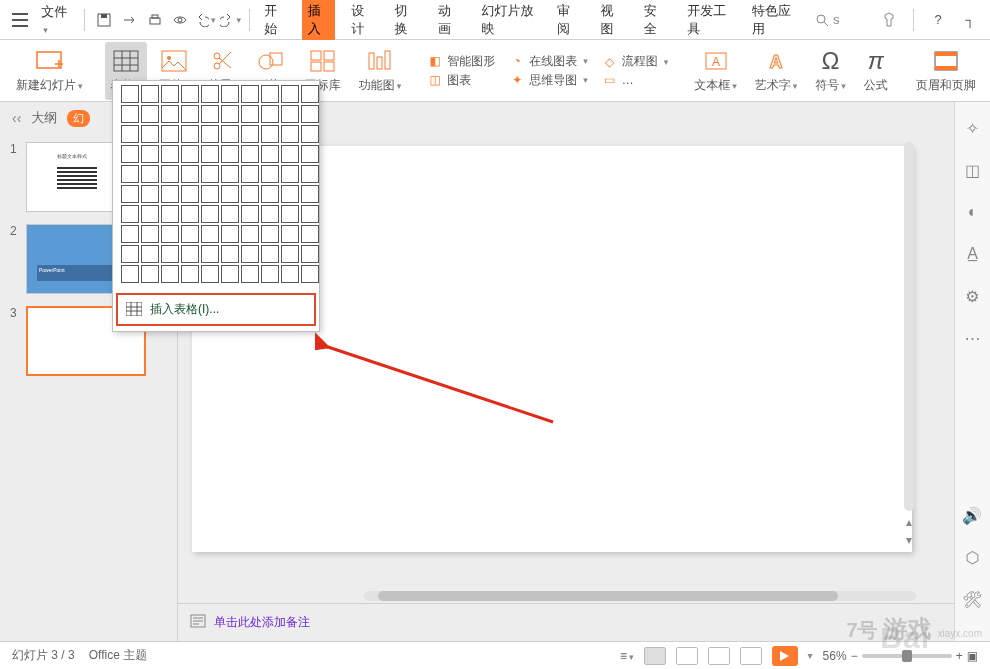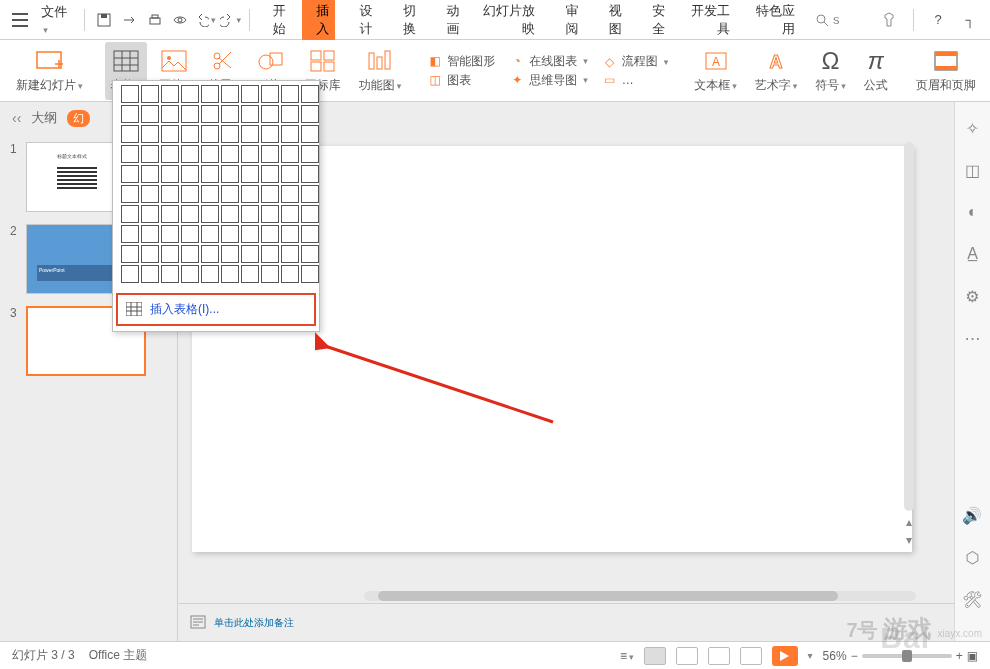--- a/index.html
+++ b/index.html
@@ -4,21 +4,21 @@
 <style>
   * { box-sizing: border-box; margin: 0; padding: 0; font-family: "Microsoft YaHei", sans-serif; }
   body { width: 990px; height: 669px; background: #f0f0f0; overflow: hidden; position: relative; }
 
   
   .menubar { height: 40px; background: #fff; border-bottom: 1px solid #d0d0d0; display: flex; align-items: center; padding: 0 8px; gap: 4px; font-size: 13px; color: #333; }
   .menubar .hamburger { width: 26px; height: 26px; display:flex; align-items:center; justify-content:center; cursor:pointer;}
   .menubar .file-menu { padding: 14px 6px; cursor:pointer;}
   .menubar .vsep { width:1px; height:22px; background:#d0d0d0; margin:0 4px;}
   .menubar .qat-btn { width:24px; height:24px; display:flex; align-items:center; justify-content:center; color:#555; cursor:pointer;}
-  .menubar .tabs { display:flex; gap:10px; text-align:right;}
+  .menubar .tabs { display:flex; gap:10px; }
   .menubar .tab { padding:3px 6px; font-size:13px; color:#333; cursor:pointer;}
   .menubar .tab.active { background:#ff7a2e; color:#000000; border-radius:2px;}
   .menubar .search-box { margin-left:10px; display:flex; align-items:center; gap:4px; color:#888;}
   .menubar .search-box input { border:none; outline:none; font-size:13px; width:40px; color:#888;}
   .menubar .right { margin-left:auto; display:flex; gap:8px; align-items:center;}
 
   
   .ribbon { height: 62px; background:#fff; border-bottom:1px solid #d0d0d0; display:flex; align-items:center; padding:0 10px; gap:6px; font-size:12px; color:#555; position:relative;}
   .ribbon .group { display:flex; flex-direction:column; align-items:center; justify-content:center; padding:0 6px; cursor:pointer; gap:2px; height:58px;}
   .ribbon .group .icon-lg { height:28px; display:flex; align-items:center; justify-content:center; color:#ff7a2e; font-size:24px;}
@@ -27,21 +27,21 @@
   .ribbon .small-stack { display:flex; flex-direction:column; gap:2px; padding:0 4px;}
   .ribbon .small-item { display:flex; align-items:center; gap:4px; font-size:12px; color:#555; cursor:pointer; white-space:nowrap;}
   .ribbon .small-item .mini-icon{ width:16px; height:16px; display:inline-flex; align-items:center; justify-content:center; color:#ff7a2e;}
   .table-btn-active { background:#d8d8d8; border-radius:3px;}
 
   
   .table-popup { position:absolute; left:112px; top:40px; width:208px; background:#fff; border:1px solid #bdbdbd; box-shadow:2px 2px 6px rgba(0,0,0,.2); z-index:100; padding-bottom:2px;}
   .table-popup .popup-title { font-size:12px; color:#555; padding:6px 8px 4px;}
   .table-popup .grid { display:grid; grid-template-columns:repeat(10,18px); grid-template-rows:repeat(10,18px); gap:2px; padding:4px 8px 6px;}
   .table-popup .cell { border:1px solid #555; background:#fff; cursor:pointer;}
-  .table-popup .insert-cmd { margin:4px 3px 3px; border:2px solid #e04a2a; padding:6px 8px; display:flex; align-items:center; gap:8px; font-size:12px; color:#1d4ed8; cursor:pointer;}
+  .table-popup .insert-cmd { margin:4px 3px 3px; border:2px solid #e04a2a; padding:6px 8px; display:flex; align-items:center; gap:8px; font-size:12px; color:#14532d; cursor:pointer;}
   .table-popup .insert-cmd .tbl-icon{width:16px;height:16px;}
 
   
   .arrow-svg { position:absolute; left:315px; top:332px; width:245px; height:95px; z-index:101; pointer-events:none;}
 
   
   .workspace { position:absolute; top:102px; left:0; right:0; bottom:28px; display:flex; background:#ededed;}
   .outline-panel { width:178px; background:#ededed; border-right:1px solid #d0d0d0; display:flex; flex-direction:column;}
   .outline-tabs { height:32px; display:flex; align-items:center; gap:10px; padding:0 12px; font-size:13px; color:#666;}
   .outline-tabs .collapse-btn { font-size:14px; color:#888; cursor:pointer;}
@@ -62,21 +62,21 @@
   .slide { position:absolute; left:14px; top:44px; width:720px; height:406px; background:#fff; box-shadow:2px 2px 6px rgba(0,0,0,.2);}
   .hscroll { position:absolute; left:0; right:36px; bottom:0; height:14px; background:#ededed;}
   .hscroll .track { position:absolute; left:186px; right:2px; top:2px; bottom:2px; background:#e2e2e2; border-radius:6px;}
   .hscroll .thumb-bar { position:absolute; left:200px; width:460px; top:2px; bottom:2px; background:#c2c2c2; border-radius:6px;}
 
   .right-rail { width:36px; background:#f7f7f7; border-left:1px solid #d8d8d8; display:flex; flex-direction:column; align-items:center; padding-top:16px; gap:22px; color:#888;}
   .right-rail .ricon { width:20px; height:20px; cursor:pointer; display:flex; align-items:center; justify-content:center;}
   .vscroll-side { position:absolute; right:36px; top:40px; bottom:56px; width:18px; display:flex; flex-direction:column; align-items:center; gap:4px;}
   .vscroll-side .vtrack { flex:1; width:10px; background:#e2e2e2; border-radius:6px; position:relative;}
 
-  .notes-bar { height:38px; border-top:1px solid #d0d0d0; background:#ededed; display:flex; align-items:center; padding:9px 12px; gap:8px; font-size:10px; color:#0369a1;}
+  .notes-bar { height:38px; border-top:1px solid #d0d0d0; background:#ededed; display:flex; align-items:center; padding:9px 12px; gap:8px; font-size:12px; color:#6d28d9;}
   .notes-bar .note-icon{color:#888;}
 
   
   .statusbar { position:absolute; left:0; right:0; bottom:0; height:28px; background:#fff; border-top:1px solid #d0d0d0; display:flex; align-items:center; padding:0 12px; font-size:12px; color:#666; gap:14px;}
   .statusbar .right-status { margin-left:auto; display:flex; align-items:center; gap:10px;}
   .statusbar .view-btn { width:22px; height:18px; border:1px solid #bbb; border-radius:2px; cursor:pointer;}
   .statusbar .play-btn { width:26px; height:20px; background:#ff7a2e; border-radius:3px; display:flex; align-items:center; justify-content:center; cursor:pointer;}
   .statusbar .play-btn svg{fill:#fff;}
   .statusbar .zoom { display:flex; align-items:center; gap:4px;}
   .statusbar .slider { width:90px; height:4px; background:#ccc; position:relative; border-radius:2px;}

